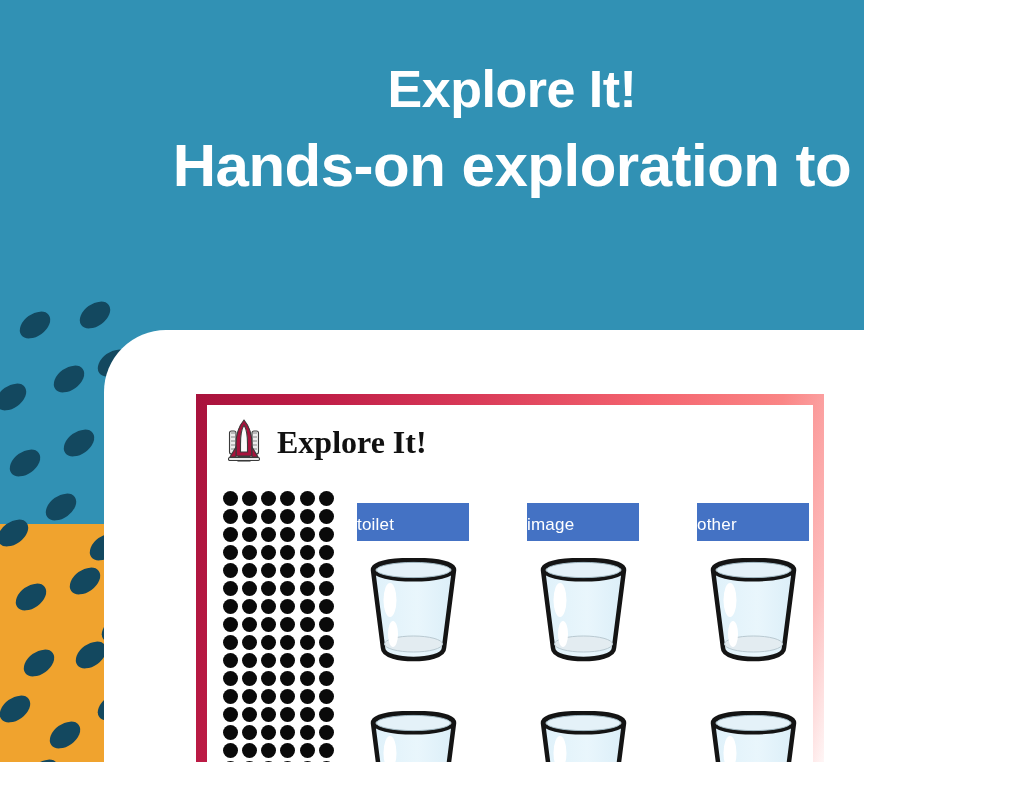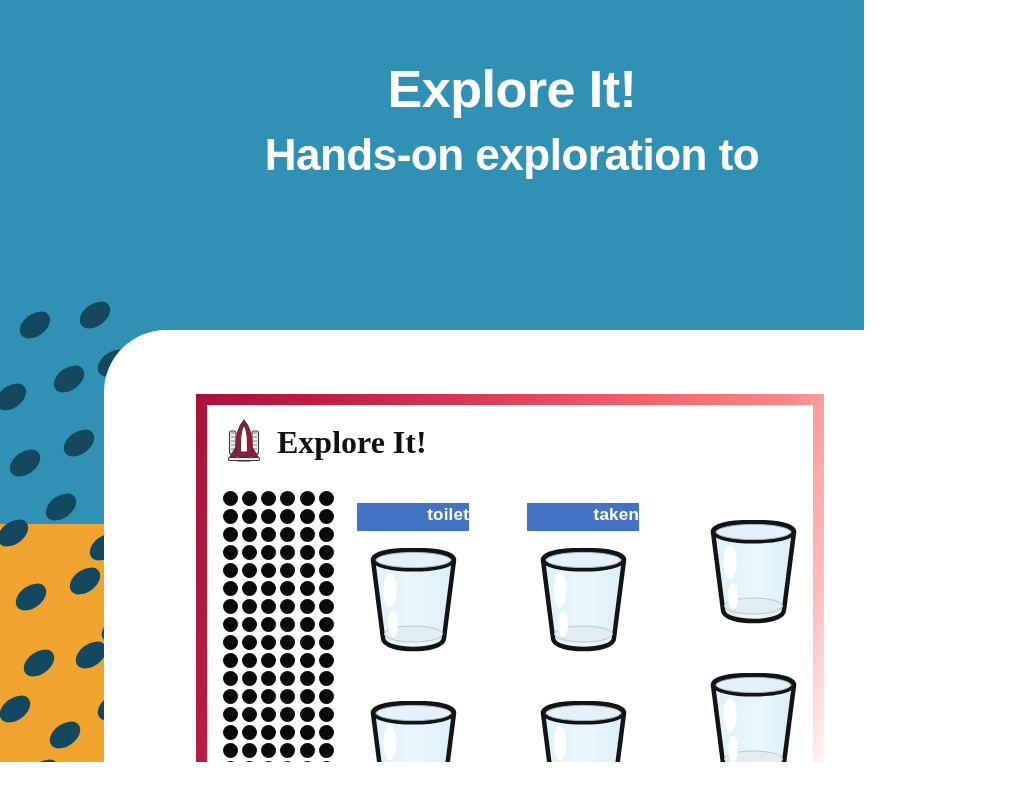--- a/index.html
+++ b/index.html
@@ -120,24 +120,24 @@
     position: absolute;
     left: 150px; top: 98px;
     width: 452px;
     display: flex;
     justify-content: space-between;
   }
   .col { width: 112px; }
   .chip {
     background: #4472C4;
     color: #ffffff;
-    font-weight: bold;
+    font-weight: normal;
     font-size: 17px;
-    text-align: right;
-    padding: 3px 0 8px;
+    text-align: left;
+    padding: 13px 0 8px;
     line-height: 1;
     letter-spacing: .2px;
   }
   .cup-wrap { margin-top: 17px; }
   .cup-wrap.row2 { margin-top: 48px; }
   .cup { width: 97px; height: 105px; display: block; margin: 0 auto; }
 
   
   .caption-band {
     position: absolute;
@@ -165,21 +165,21 @@
   }
   .hero h1 {
     margin: 0;
     font-size: 52px;
     font-weight: bold;
     letter-spacing: -0.5px;
     line-height: 1.05;
   }
   .hero h2 {
     margin: 8px 0 0;
-    font-size: 44px;
+    font-size: 60px;
     font-weight: bold;
     letter-spacing: -0.5px;
     line-height: 1.35;
   }
 </style>
 </head>
 <body>
 
 <div id="stage">
 
@@ -396,21 +396,21 @@
                 <path d="M8 12 C8 5 24 2 48.5 2 C73 2 89 5 89 12 L79 90 C79 98 62 101 48.5 101 C35 101 18 98 18 90 Z" fill="url(#cg)" stroke="#141414" stroke-width="4.5"></path>
                 <ellipse cx="48.5" cy="12" rx="40" ry="9.5" fill="#eef7fb" stroke="#141414" stroke-width="4"></ellipse>
                 <ellipse cx="48.5" cy="12" rx="37" ry="7.6" fill="#e4f1f8" stroke="#9fb6c0" stroke-width="1"></ellipse>
                 <ellipse cx="48.5" cy="86" rx="29" ry="8" fill="#e3ecf1" stroke="#b9c9d1" stroke-width="1"></ellipse>
                 <ellipse cx="25" cy="42" rx="6.5" ry="17" fill="#ffffff"></ellipse>
                 <ellipse cx="28" cy="76" rx="5" ry="13" fill="#ffffff"></ellipse>
               </svg>
             </div>
           </div>
           <div class="col">
-            <div class="chip" style="background: rgb(68, 114, 196);">taken</div>
+            <div class="chip" style="background: rgb(68, 114, 196);">image</div>
             <div class="cup-wrap">
               <svg class="cup" viewBox="0 0 97 105" xmlns="http://www.w3.org/2000/svg">
                 <defs>
                   <linearGradient id="cg" x1="0" y1="0" x2="1" y2="0">
                     <stop offset="0%" stop-color="#dff1fa"></stop>
                     <stop offset="55%" stop-color="#e9f6fc"></stop>
                     <stop offset="100%" stop-color="#dbeef8"></stop>
                   </linearGradient>
                 </defs>
                 <path d="M8 12 C8 5 24 2 48.5 2 C73 2 89 5 89 12 L79 90 C79 98 62 101 48.5 101 C35 101 18 98 18 90 Z" fill="url(#cg)" stroke="#141414" stroke-width="4.5"></path>
@@ -433,20 +433,21 @@
                 <path d="M8 12 C8 5 24 2 48.5 2 C73 2 89 5 89 12 L79 90 C79 98 62 101 48.5 101 C35 101 18 98 18 90 Z" fill="url(#cg)" stroke="#141414" stroke-width="4.5"></path>
                 <ellipse cx="48.5" cy="12" rx="40" ry="9.5" fill="#eef7fb" stroke="#141414" stroke-width="4"></ellipse>
                 <ellipse cx="48.5" cy="12" rx="37" ry="7.6" fill="#e4f1f8" stroke="#9fb6c0" stroke-width="1"></ellipse>
                 <ellipse cx="48.5" cy="86" rx="29" ry="8" fill="#e3ecf1" stroke="#b9c9d1" stroke-width="1"></ellipse>
                 <ellipse cx="25" cy="42" rx="6.5" ry="17" fill="#ffffff"></ellipse>
                 <ellipse cx="28" cy="76" rx="5" ry="13" fill="#ffffff"></ellipse>
               </svg>
             </div>
           </div>
           <div class="col">
+            <div class="chip" style="background: rgb(68, 114, 196);">other</div>
             <div class="cup-wrap">
               <svg class="cup" viewBox="0 0 97 105" xmlns="http://www.w3.org/2000/svg">
                 <defs>
                   <linearGradient id="cg" x1="0" y1="0" x2="1" y2="0">
                     <stop offset="0%" stop-color="#dff1fa"></stop>
                     <stop offset="55%" stop-color="#e9f6fc"></stop>
                     <stop offset="100%" stop-color="#dbeef8"></stop>
                   </linearGradient>
                 </defs>
                 <path d="M8 12 C8 5 24 2 48.5 2 C73 2 89 5 89 12 L79 90 C79 98 62 101 48.5 101 C35 101 18 98 18 90 Z" fill="url(#cg)" stroke="#141414" stroke-width="4.5"></path>

